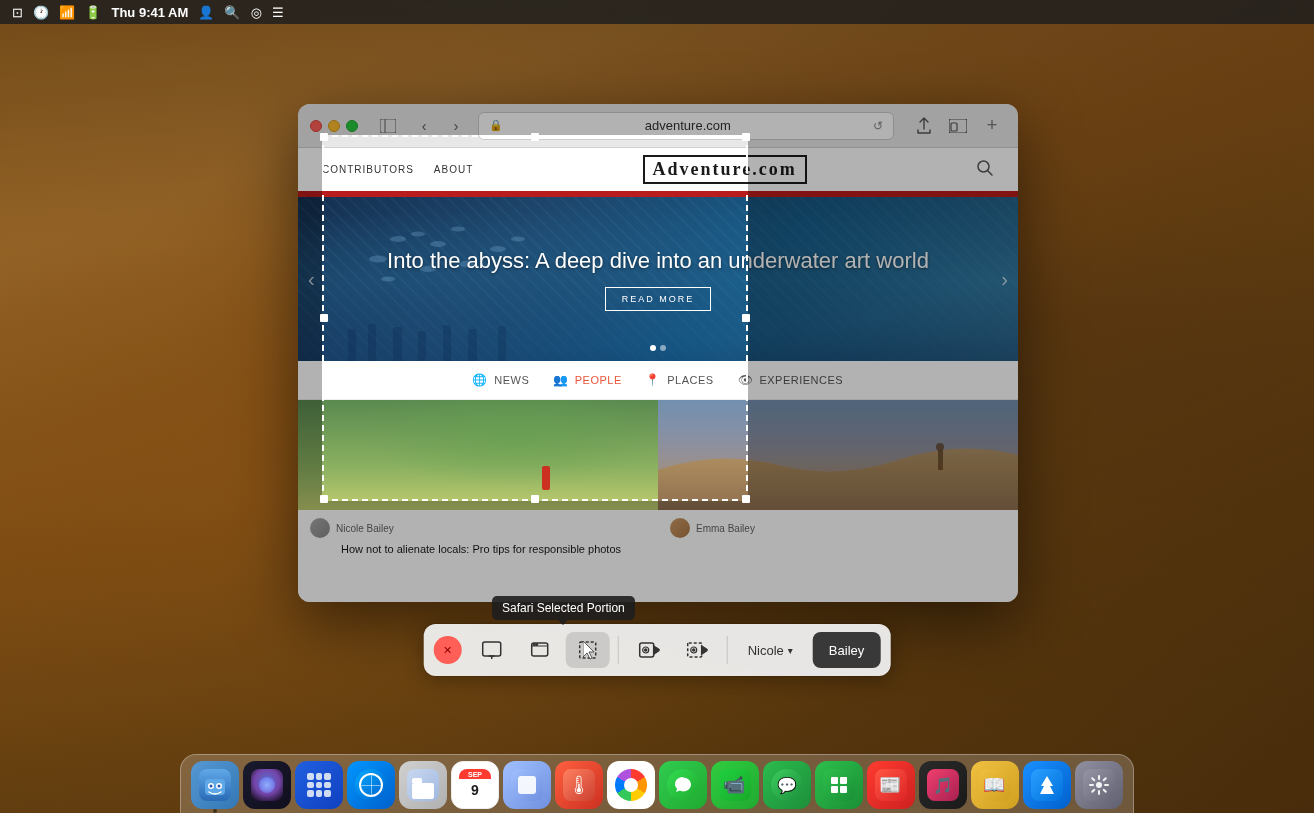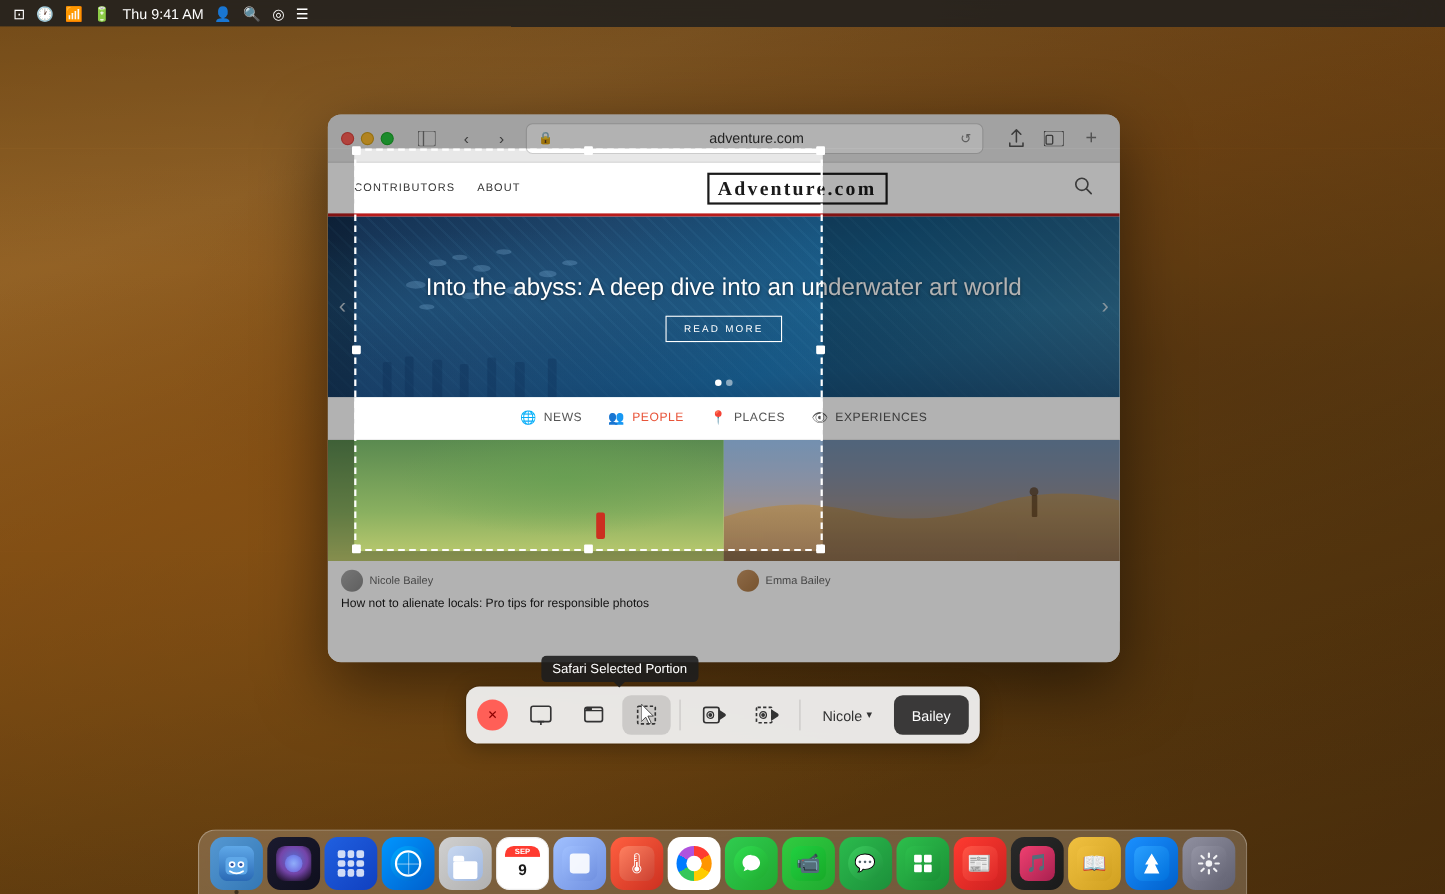--- a/index.html
+++ b/index.html
@@ -77,21 +77,21 @@
     }
 
     .menubar-icon {
       color: white;
       font-size: 13px;
     }
 
     .menubar-time {
       color: white;
       font-size: 13px;
-      font-weight: 400;
+      font-weight: 700;
     }
 
     
     .browser-window {
       position: absolute;
       top: 104px;
       left: 298px;
       width: 720px;
       height: 498px;
       background: #f5f5f5;
@@ -207,21 +207,21 @@
     }
 
     
     .site-nav {
       height: 49px;
       background: white;
       display: flex;
       align-items: center;
       justify-content: space-between;
       padding: 16px 24px;
-      border-bottom: 3px solid #b91c1c;
+      border-bottom: 6px solid #b91c1c;
     }
 
     .site-nav-links {
       display: flex;
       gap: 20px;
     }
 
     .site-nav-link {
       font-size: 10px;
       letter-spacing: 1px;
@@ -450,20 +450,21 @@
     .author-name {
       font-size: 10px;
       color: #666;
     }
 
     .article-title {
       font-size: 11px;
       color: #1a1a1a;
       padding: 0 12px 8px;
       line-height: 1.4;
+      margin-left: 31px;
     }
 
     
     .selection-box {
       position: absolute;
       top: 135px;
       left: 322px;
       width: 426px;
       height: 366px;
       border: 2px dashed white;

